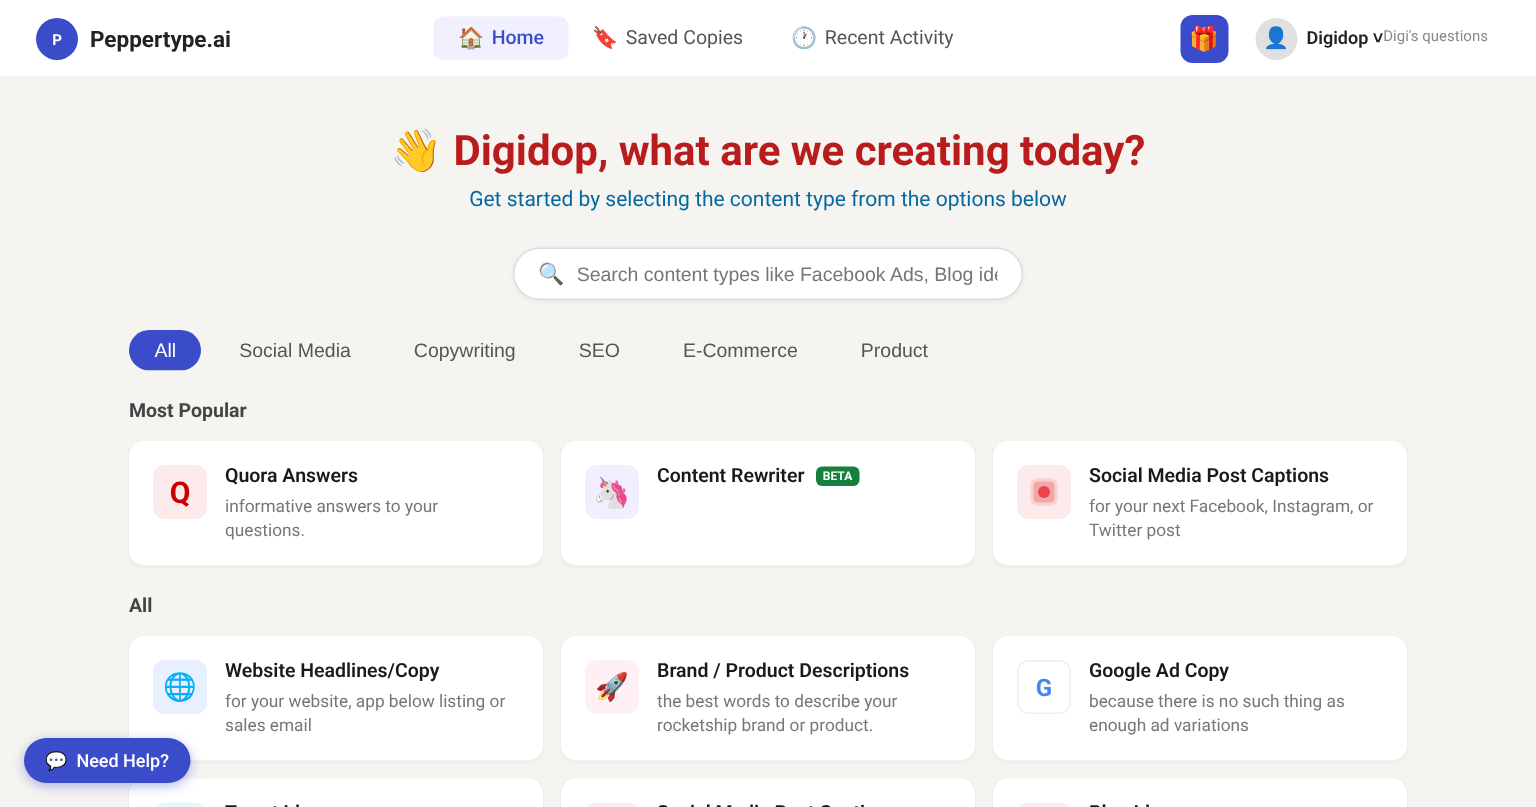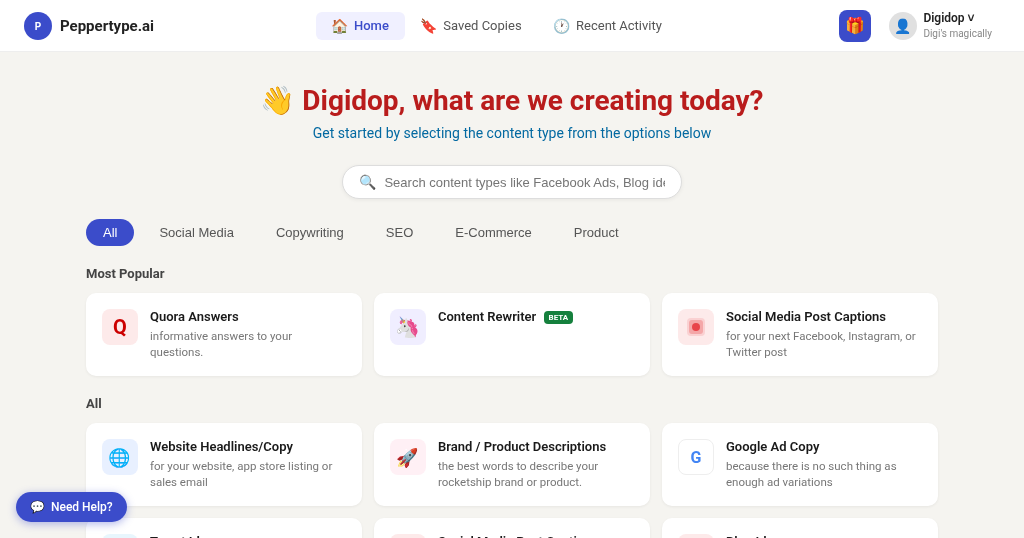--- a/index.html
+++ b/index.html
@@ -99,21 +99,21 @@
       height: 28px;
       background: #e0e0e0;
       border-radius: 50%;
       display: flex;
       align-items: center;
       justify-content: center;
       font-size: 14px;
     }
     .nav-user-info {
       display: flex;
-      flex-direction: column;
+      flex-direction: row;
       font-size: 11px;
       line-height: 1.3;
     }
     .nav-username { font-weight: 600; font-size: 12px; color: #222; }
     .nav-workspace { color: #888; font-size: 10px; }
 
     
     main {
       padding: 32px 24px 20px;
       max-width: 900px;
@@ -296,21 +296,21 @@
   </div>
 
   <div class="nav-right">
     <div class="nav-gift-btn">
       <span>🎁</span>
     </div>
     <div class="nav-user">
       <div class="nav-avatar">👤</div>
       <div class="nav-user-info">
         <span class="nav-username">Digidop ˅</span>
-        <span class="nav-workspace">Digi's magically</span>
+        <span class="nav-workspace">Digi's questions</span>
       </div>
     </div>
   </div>
 </nav>
 
 <main>
 
   <div class="hero">
     <h1 class="hero-title">
       <span>👋 </span><span>Digidop, what are we creating today?</span>
@@ -370,21 +370,21 @@
     </div>
   </div>
 
   <div class="section-label">All</div>
   <div class="cards-grid">
 
     <div class="card">
       <div class="card-icon" style="background:#e8f0ff; font-size:18px;">🌐</div>
       <div class="card-body">
         <div class="card-title">Website Headlines/Copy</div>
-        <div class="card-desc">for your website, app store listing or sales email</div>
+        <div class="card-desc">for your website, app below listing or sales email</div>
       </div>
     </div>
 
     <div class="card">
       <div class="card-icon" style="background:#fff0f5; font-size:18px;">🚀</div>
       <div class="card-body">
         <div class="card-title">Brand / Product Descriptions</div>
         <div class="card-desc">the best words to describe your rocketship brand or product.</div>
       </div>
     </div>

